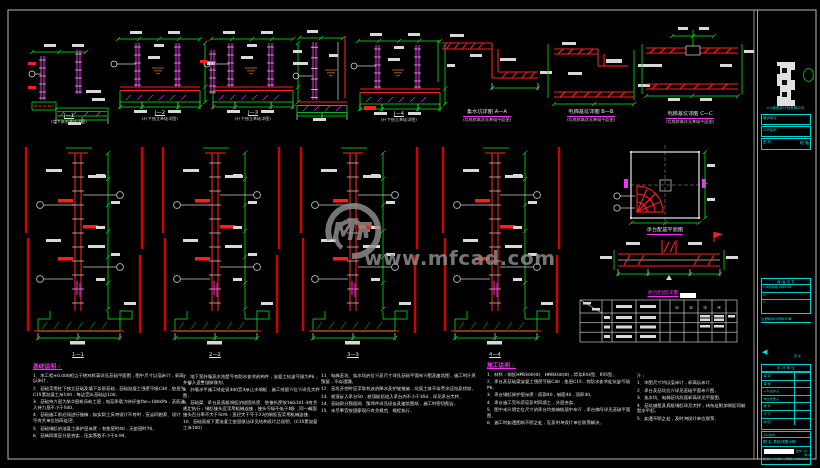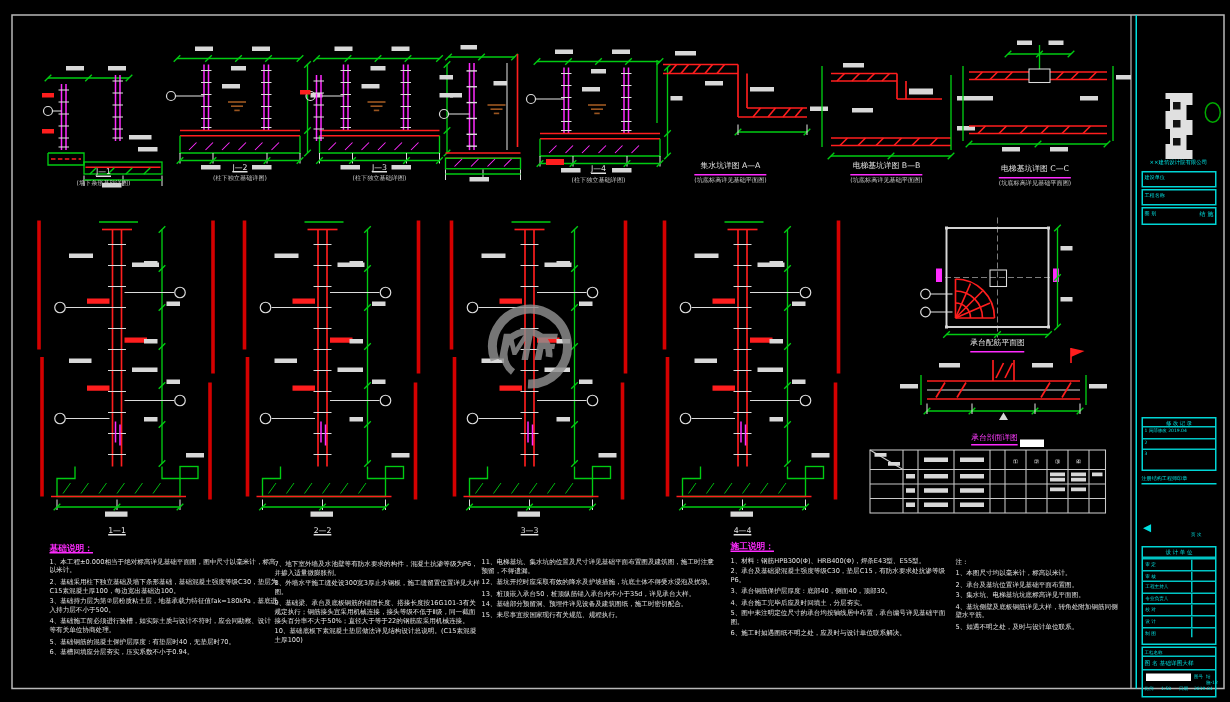--- a/index.html
+++ b/index.html
@@ -480,20 +480,21 @@
     <rect x="148" y="15" width="7" height="2.5" class="wf"></rect>
   </g>
 </svg>
 
 <div class="wm">
   <svg width="66" height="64" viewBox="0 0 66 64">
     <path d="M10,44 a25,25 0 1 1 22,16" stroke="#8f8f8f" stroke-width="6" fill="none"></path>
     <path d="M22,52 a15,15 0 1 1 24,-10" stroke="#8f8f8f" stroke-width="4.5" fill="none"></path>
     <text x="12" y="44" font-size="24" font-style="italic" font-weight="bold" fill="#8f8f8f">MF</text>
   </svg>
+  <div class="ur">www.mfcad.com</div>
 </div>
 
 <div class="cap" style="left:69px;top:112px">
   <div class="t">J—1</div>
   <div class="s">(墙下条形基础详图)</div>
 </div>
 <div class="cap" style="left:160px;top:109px">
   <div class="t">J—2</div>
   <div class="s">(柱下独立基础详图)</div>
 </div>

